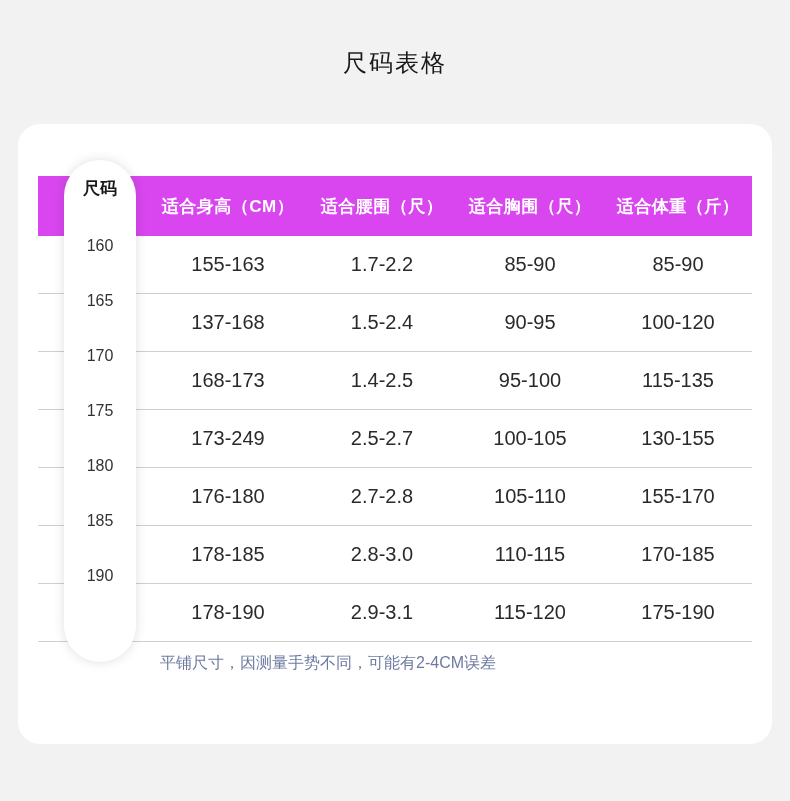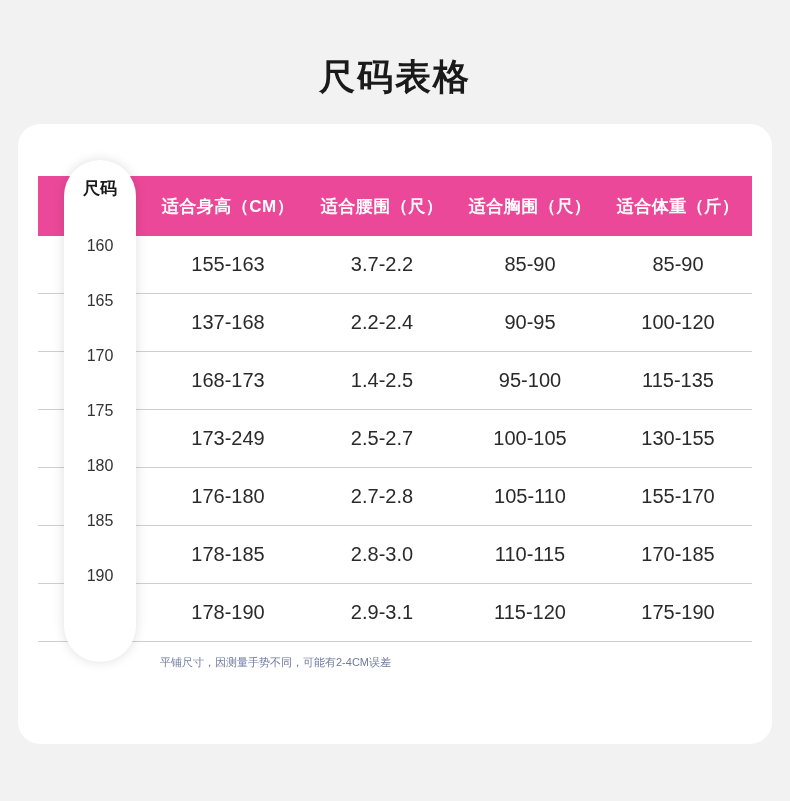--- a/index.html
+++ b/index.html
@@ -15,26 +15,26 @@
   }
   .page {
     position: relative;
     width: 790px;
     height: 801px;
     background: #f2f2f2;
     overflow: hidden;
   }
   .title {
     text-align: center;
-    font-size: 36px;
-    font-weight: bold;
+    font-size: 24px;
+    font-weight: normal;
     color: #1a1a1a;
     letter-spacing: 2px;
     padding-top: 38px;
-    margin: 15px;
+    margin: 9px;
   }
   .card {
     position: absolute;
     left: 18px;
     top: 124px;
     width: 754px;
     height: 620px;
     background: #ffffff;
     border-radius: 22px;
   }
@@ -43,21 +43,21 @@
     left: 38px;
     top: 176px;
     width: 714px;
   }
   table.size-table {
     border-collapse: collapse;
     width: 714px;
     table-layout: fixed;
   }
   table.size-table thead th {
-    background: #ec4899;
+    background: #d946ef;
     color: #ffffff;
     font-size: 17px;
     font-weight: bold;
     height: 58px;
     vertical-align: middle;
     text-align: center;
     letter-spacing: 0.5px;
   }
   table.size-table thead th.first-col {
     
@@ -121,21 +121,21 @@
     text-align: center;
     font-size: 16px;
     color: #333333;
   }
   .notes {
     position: absolute;
     left: 160px;
     top: 650px;
     width: 580px;
     color: #6e7aa0;
-    font-size: 11px;
+    font-size: 16px;
     line-height: 25px;
   }
   .notes div { white-space: nowrap; }
 </style>
 </head>
 <body>
 
 <div class="page">
 
   <h1 class="title">尺码表格</h1>
@@ -157,28 +157,28 @@
           <th>适合身高（CM）</th>
           <th>适合腰围（尺）</th>
           <th>适合胸围（尺）</th>
           <th>适合体重（斤）</th>
         </tr>
       </thead>
       <tbody>
         <tr>
           <td class="first-col">160</td>
           <td>155-163</td>
-          <td>3.7-2.2</td>
+          <td>1.7-2.2</td>
           <td>85-90</td>
           <td>85-90</td>
         </tr>
         <tr>
           <td class="first-col">165</td>
           <td>137-168</td>
-          <td>2.2-2.4</td>
+          <td>1.5-2.4</td>
           <td>90-95</td>
           <td>100-120</td>
         </tr>
         <tr>
           <td class="first-col">170</td>
           <td>168-173</td>
           <td>1.4-2.5</td>
           <td>95-100</td>
           <td>115-135</td>
         </tr>

